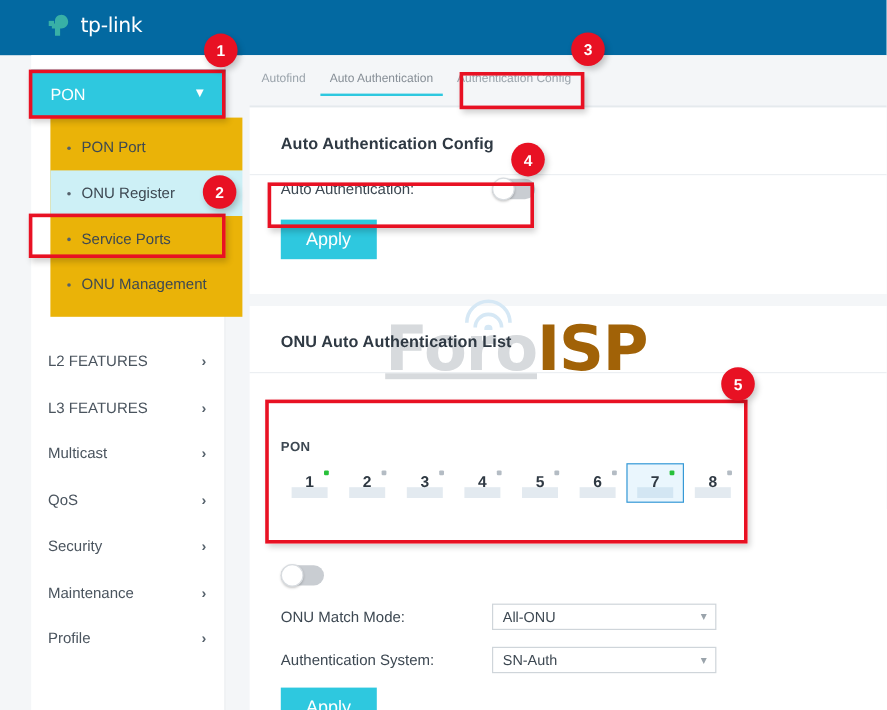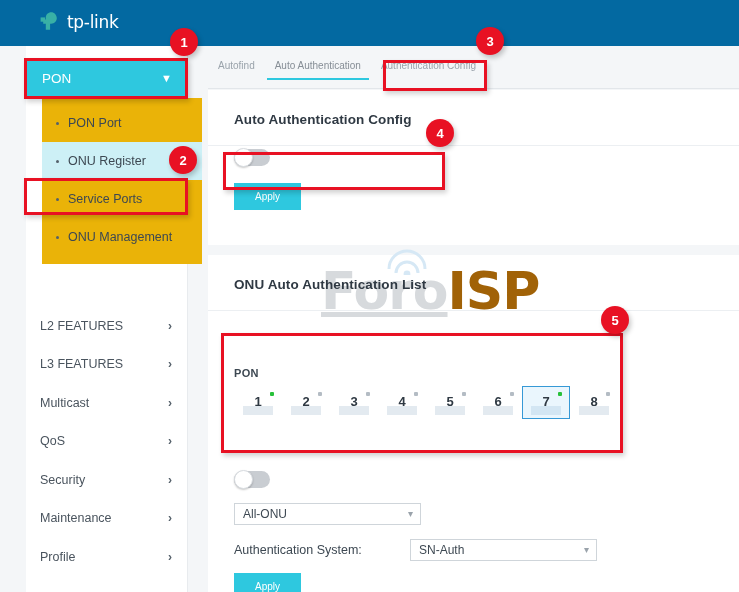--- a/index.html
+++ b/index.html
@@ -57,21 +57,21 @@
     height: 38px; display: flex; align-items: center;
     padding-left: 14px; font-size: 12.5px; color: #3d4852;
   }
   .sub-item.active { background: #cdf0f6; }
   .bullet {
     width: 3px; height: 3px; background: #55616b;
     border-radius: 50%; margin-right: 9px; flex: 0 0 auto;
   }
   .main-menu { position: absolute; left: 0; top: 248px; width: 162px; }
   .menu-item {
-    height: 38.5px; display: flex; align-items: flex-end;
+    height: 38.5px; display: flex; align-items: flex-start;
     padding: 0 16px 0 14px; font-size: 12.5px; color: #4a545e;
   }
   .menu-item .arrow {
     margin-left: auto; font-size: 12px; color: #55616b; font-weight: bold;
   }
 
   
   .content {
     position: absolute; left: 202px; top: 46px;
     width: 537px; height: 546px;
@@ -123,21 +123,21 @@
   .toggle .knob {
     position: absolute; left: 0px; top: -1px;
     width: 19px; height: 19px; border-radius: 50%;
     background: #ffffff; border: 1px solid #d8dce0;
     box-shadow: 0 1px 2px rgba(0,0,0,0.22);
   }
 
   .btn-apply {
     display: inline-block;
     background: #2ec8df; color: #ffffff;
-    font-size: 10px; border: none;
+    font-size: 15px; border: none;
     padding: 8px 21px; cursor: pointer;
     font-family: "Liberation Sans", sans-serif;
   }
 
   
   .select {
     width: 187px; height: 22px;
     border: 1px solid #cfd5da; background: #ffffff;
     font-size: 12px; color: #3d4852;
     display: flex; align-items: center;
@@ -289,20 +289,21 @@
       <div class="tab">
         <span>Authentication Config</span>
       </div>
     </div>
 
     <div class="card card-1">
       <div class="card-title">Auto Authentication Config</div>
       <div class="card-rule"></div>
 
       <div class="form-row" style="margin-top:22px;">
+        <span class="form-label">Auto Authentication:</span>
         <div class="toggle">
           <span class="knob"></span>
         </div>
       </div>
 
       <div style="padding-left:26px; margin-top:17px;">
         <button class="btn-apply">Apply</button>
       </div>
     </div>
 
@@ -366,20 +367,21 @@
         </div>
       </div>
 
       <div class="form-row" style="position:absolute; left:0; top:216px;">
         <div class="toggle">
           <span class="knob"></span>
         </div>
       </div>
 
       <div class="form-row" style="position:absolute; left:0; top:248px;">
+        <span class="form-label">ONU Match Mode:</span>
         <div class="select">
           <span>All-ONU</span>
           <span class="caret">▾</span>
         </div>
       </div>
 
       <div class="form-row" style="position:absolute; left:0; top:284px;">
         <span class="form-label">Authentication System:</span>
         <div class="select">
           <span>SN-Auth</span>

